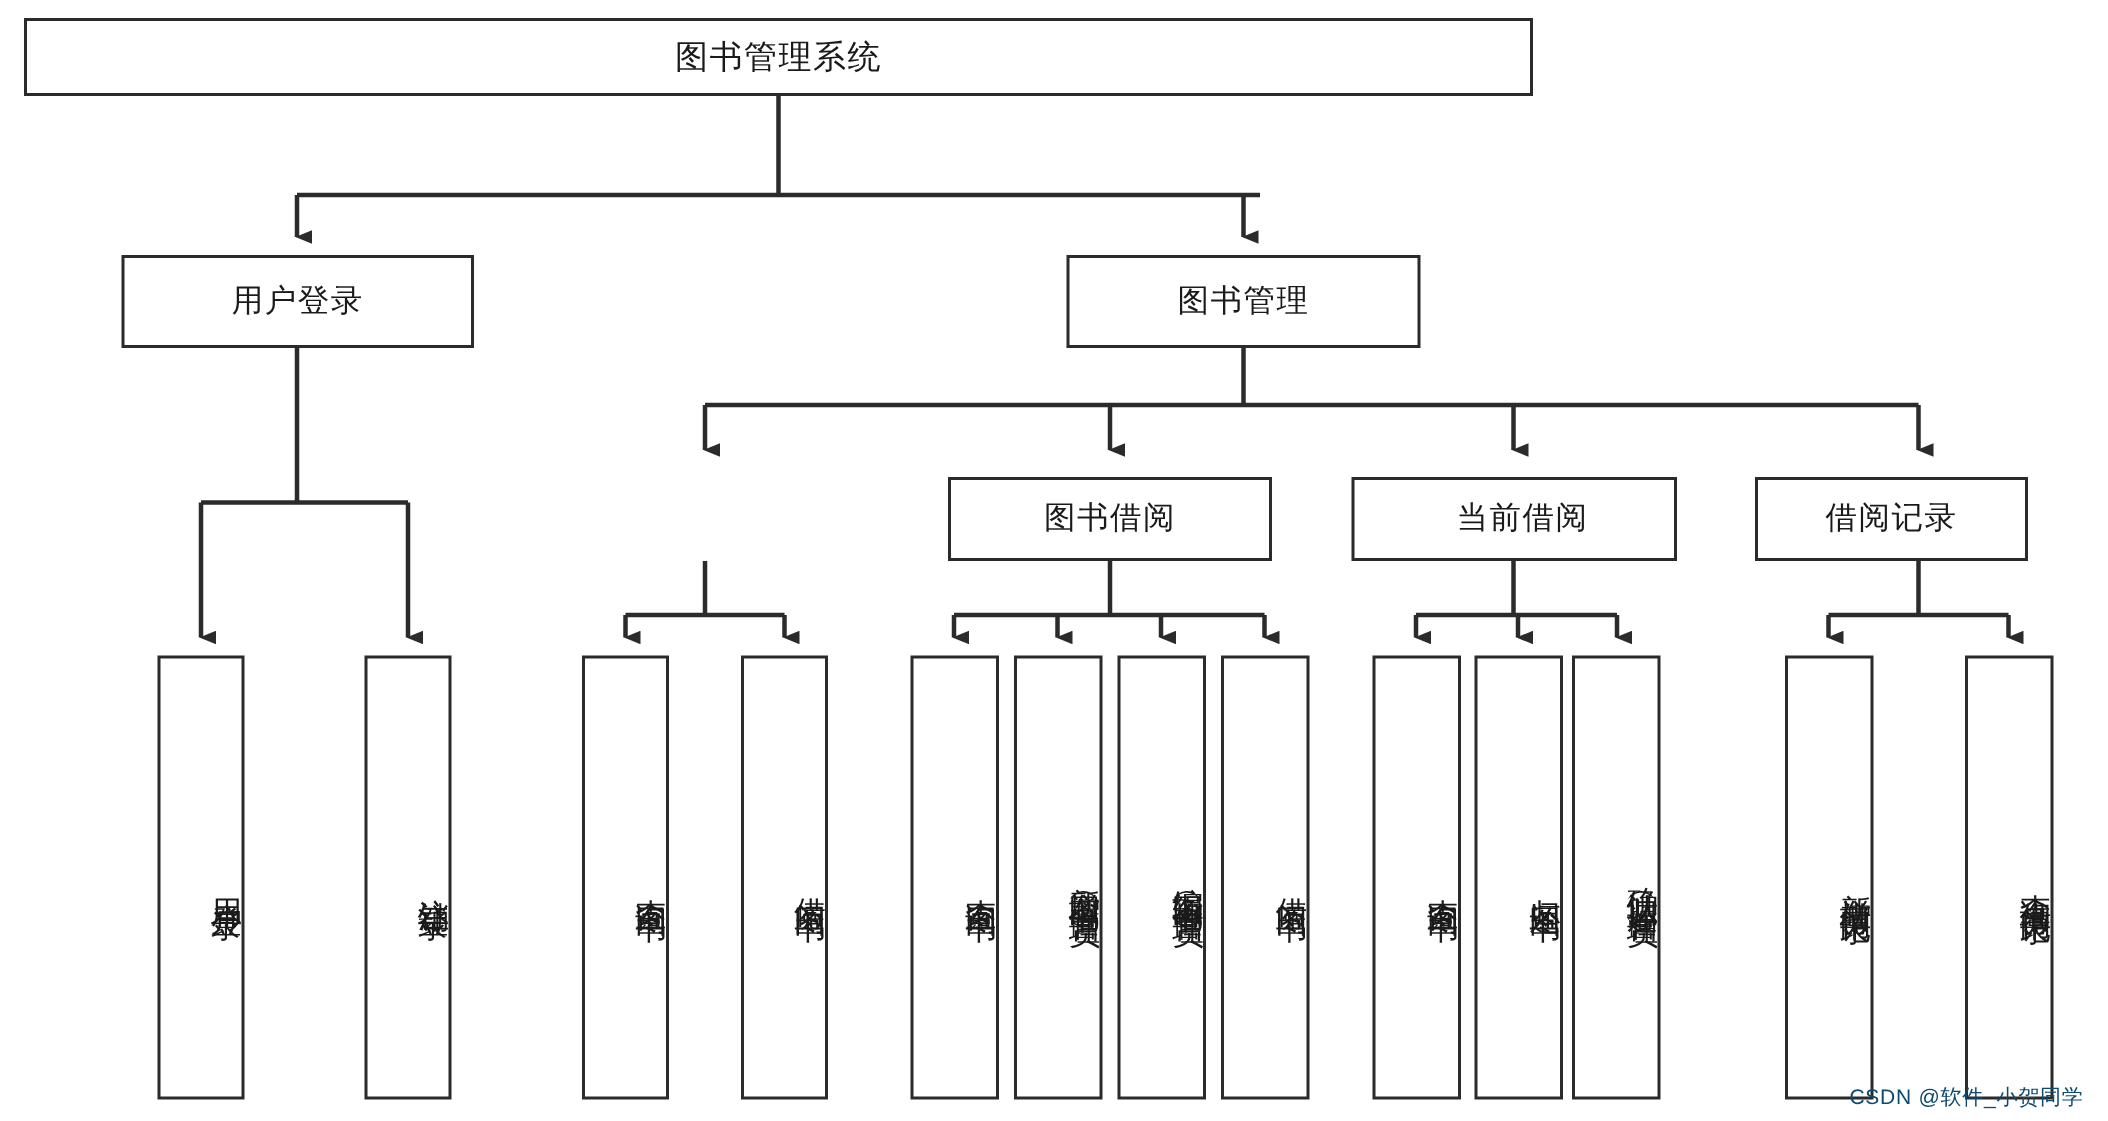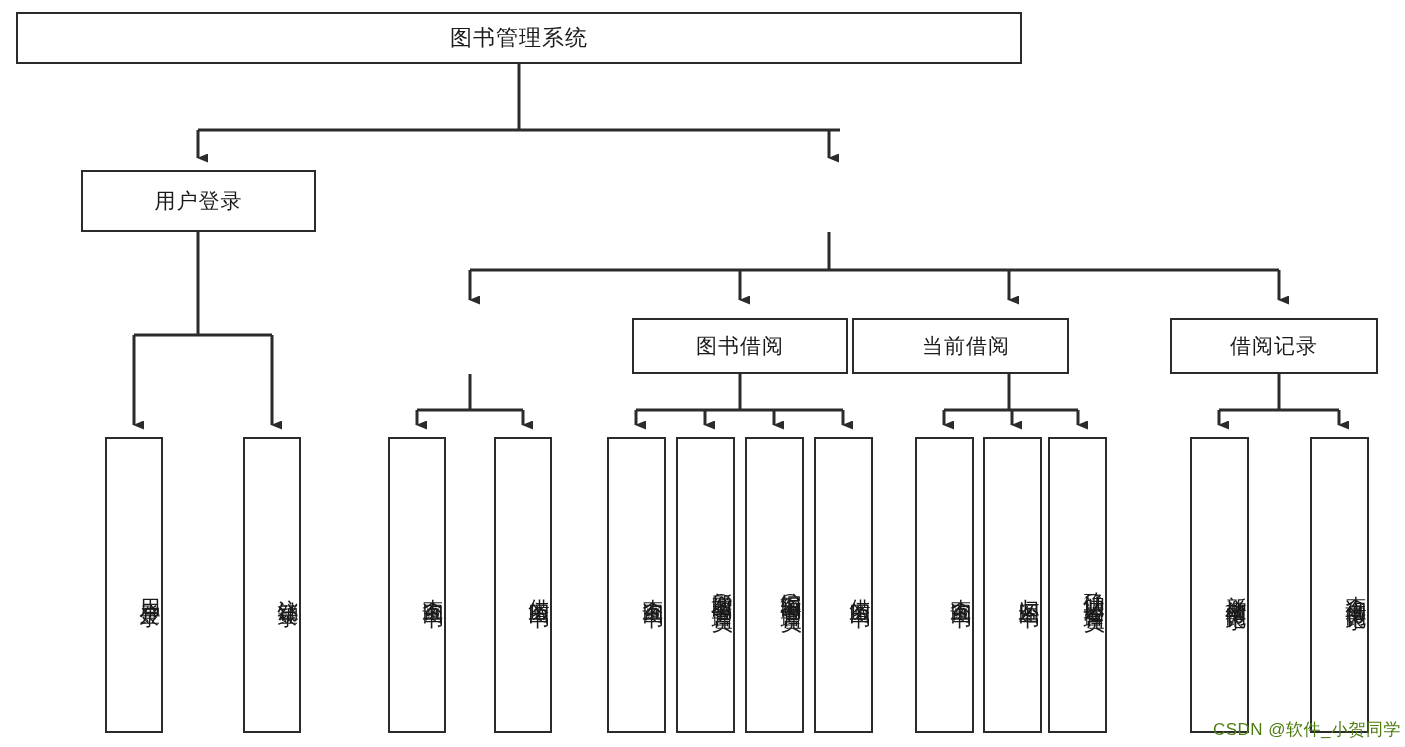--- a/index.html
+++ b/index.html
@@ -52,24 +52,24 @@
     font-size: 21px;
     letter-spacing: 3px;
     line-height: 1.05;
     padding-top: 6px;
     align-items: flex-start;
     justify-content: center;
     white-space: nowrap;
   }
   .watermark {
     position: absolute;
-    right: 4px;
+    right: 16px;
     bottom: 6px;
-    font-size: 17px;
-    color: #4d7c0f;
+    font-size: 14px;
+    color: #0c4a6e;
     letter-spacing: 0.5px;
     white-space: nowrap;
     pointer-events: none;
   }
 </style>
 </head>
 <body>
 
 <div id="diagram-root">
 
@@ -124,28 +124,31 @@
     </g>
   </svg>
 
   <div class="node node-h node-root" style="left:16px; top:12px; width:1006px; height:52px;">
     <span>图书管理系统</span>
   </div>
 
   <div class="node node-h" style="left:81px; top:170px; width:235px; height:62px;">
     <span>用户登录</span>
   </div>
+  <div class="node node-h" style="left:711px; top:170px; width:236px; height:62px;">
+    <span>图书管理</span>
+  </div>
 
   <div class="node node-h" style="left:632px; top:318px; width:216px; height:56px;">
     <span>图书借阅</span>
   </div>
-  <div class="node node-h" style="left:852px; top:318px; width:217px; height:56px;padding-left:11px;">
+  <div class="node node-h" style="left:901px; top:318px; width:217px; height:56px;padding-left:11px;">
     <span>当前借阅</span>
   </div>
-  <div class="node node-h" style="left:1170px; top:318px; width:208px; height:56px;">
+  <div class="node node-h" style="left:1170px; top:318px; width:182px; height:56px;">
     <span>借阅记录</span>
   </div>
 
   <div class="node node-v" style="left:105px; top:437px; width:58px; height:296px;">
     <span>用户登录</span>
   </div>
   <div class="node node-v" style="left:243px; top:437px; width:58px; height:296px;">
     <span>注销登录</span>
   </div>
 

